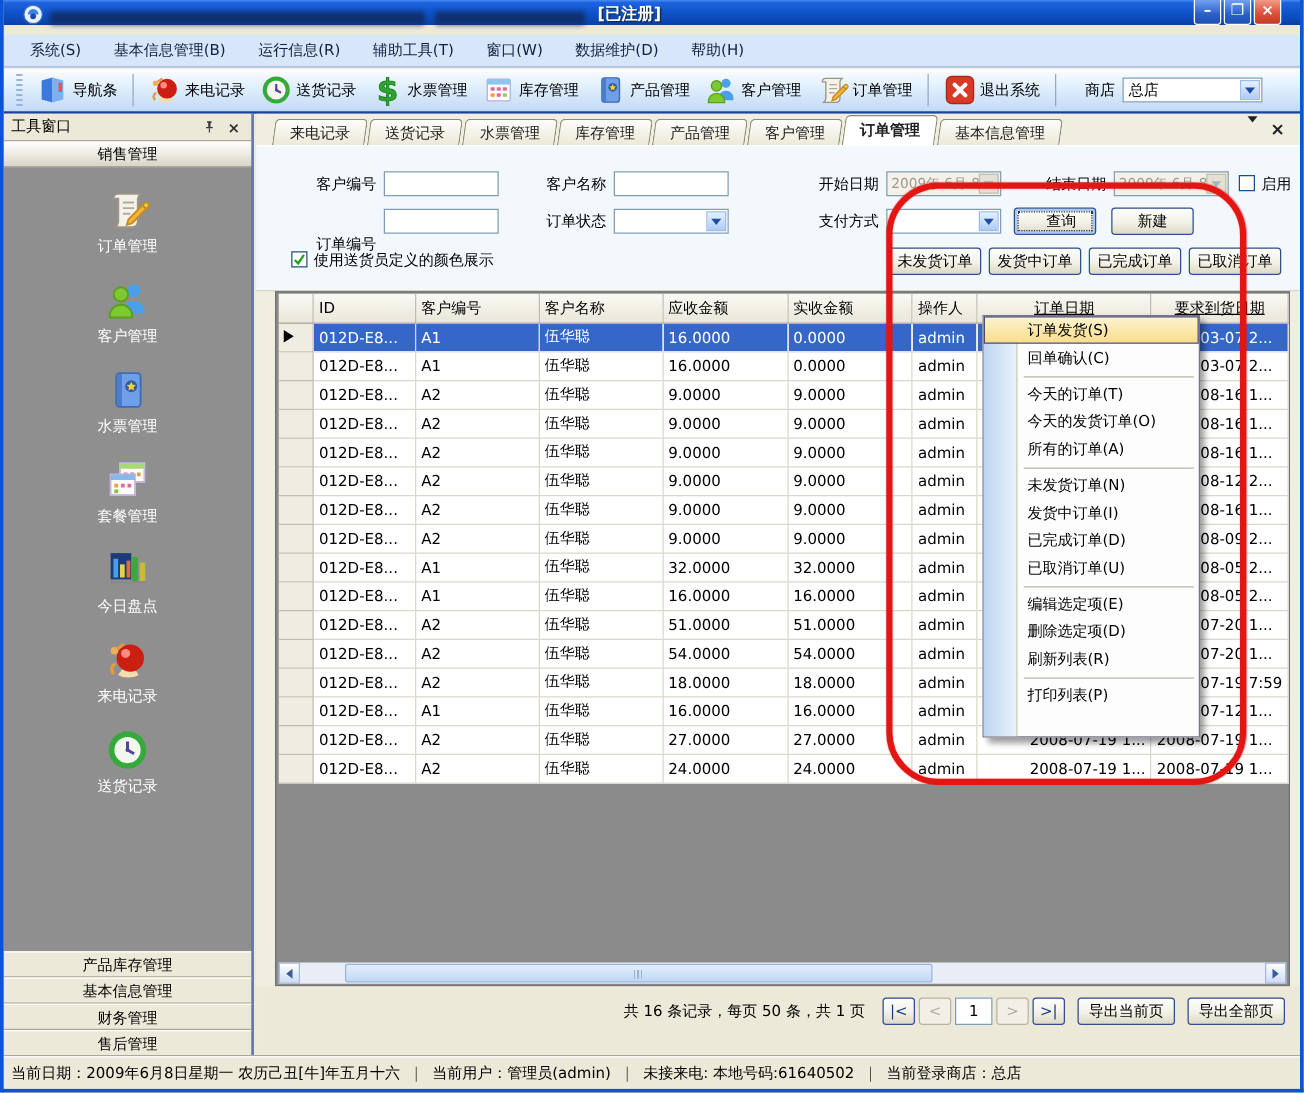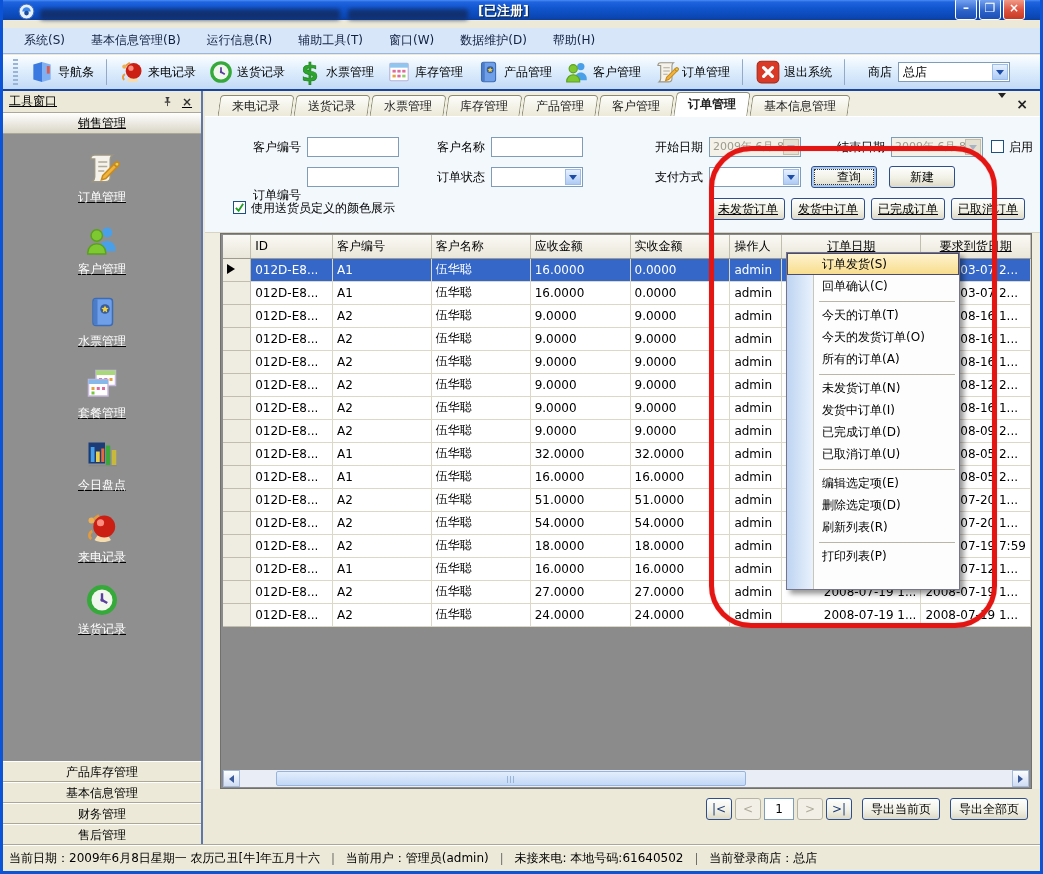--- a/index.html
+++ b/index.html
@@ -67,21 +67,21 @@
   .combo-arrow-btn {
     position:absolute; right:1px; top:1px; bottom:1px; width:16px;
     background:linear-gradient(180deg,#e7f1fe,#aecbf4); border:1px solid #9cbcec;
     display:flex; align-items:center; justify-content:center;
   }
   .tri-down { width:0; height:0; border-left:4px solid transparent; border-right:4px solid transparent; border-top:5px solid #1c4ca8; }
 
   
   #sidebar {
     position:absolute; left:0; top:91px; width:200px; bottom:26px;
-    background:#8f8f8f; border-right:2px solid #5f77a8;text-decoration:underline;
+    background:#8f8f8f; border-right:2px solid #5f77a8;
   }
   .sb-header {
     height:22px; background:#ece9d8; border-bottom:1px solid #aca899;
     display:flex; align-items:center; padding:0 6px; gap:4px;
   }
   .sb-header-title { flex:1; }
   .sb-tool { width:16px; height:16px; display:flex; align-items:center; justify-content:center; color:#333; font-weight:bold; }
   .sb-section {
     height:21px; background:linear-gradient(180deg,#ffffff,#d9d5c6);
     border-bottom:1px solid #aca899; text-align:center; line-height:20px;
@@ -127,21 +127,21 @@
   .f-combo.disabled .combo-arrow-btn { background:#e4e1d2; border-color:#c2bfae; }
   .checkbox { position:absolute; width:13px; height:13px; background:#fff; border:1px solid #1c5180; }
   .checkbox svg { width:11px; height:11px; display:block; margin:0 auto; }
   .xp-btn {
     position:absolute; height:22px; border:1px solid #2f4e8c; border-radius:3px;
     background:linear-gradient(180deg,#fefefe,#f2f1e6 55%,#ddd9c6);
     text-align:center; line-height:20px; padding:0 8px; white-space:nowrap;
   }
   .xp-btn.focused { box-shadow:0 0 0 2px #a8c8f0 inset; outline:1px dotted #333; outline-offset:-4px;padding-left:18px; }
   #status-btns { position:absolute; left:506px; top:81px; display:flex; gap:6px; }
-  #status-btns .xp-btn { position:static; padding:0 6px;text-decoration:underline; }
+  #status-btns .xp-btn { position:static; padding:0 6px; }
 
   
   #grid-panel {
     position:absolute; left:15px; top:142px; width:812px; height:556px;
     background:#8b8b8b; border:1px solid #707070;
   }
   #grid { position:absolute; left:2px; top:1px; border-collapse:collapse; table-layout:fixed; background:#fff;padding-left:20px; }
   #grid th, #grid td { height:23px; padding:0 4px; overflow:hidden; white-space:nowrap; font-weight:normal; text-align:left; }
   #grid th {
     background:linear-gradient(180deg,#faf9f4,#e9e6d9);
@@ -821,20 +821,21 @@
           </span>
         <span id="hthumb"></span>
         <span class="spacer"></span>
         <span class="sc-btn">
             <span class="tri-right"></span>
           </span>
       </div>
     </div>
 
     <div id="bottombar">
+      <span id="pager-summary">共 16 条记录，每页 50 条，共 1 页</span>
       <span class="pager-group">
         <span class="pg-btn">|&lt;</span>
         <span class="pg-btn disabled">&lt;</span>
         <input class="pg-input" value="1" style="">
         <span class="pg-btn disabled">&gt;</span>
         <span class="pg-btn">&gt;|</span>
       </span>
       <span class="xp-btn export-btn">导出当前页</span>
       <span class="xp-btn export-btn">导出全部页</span>
     </div>

